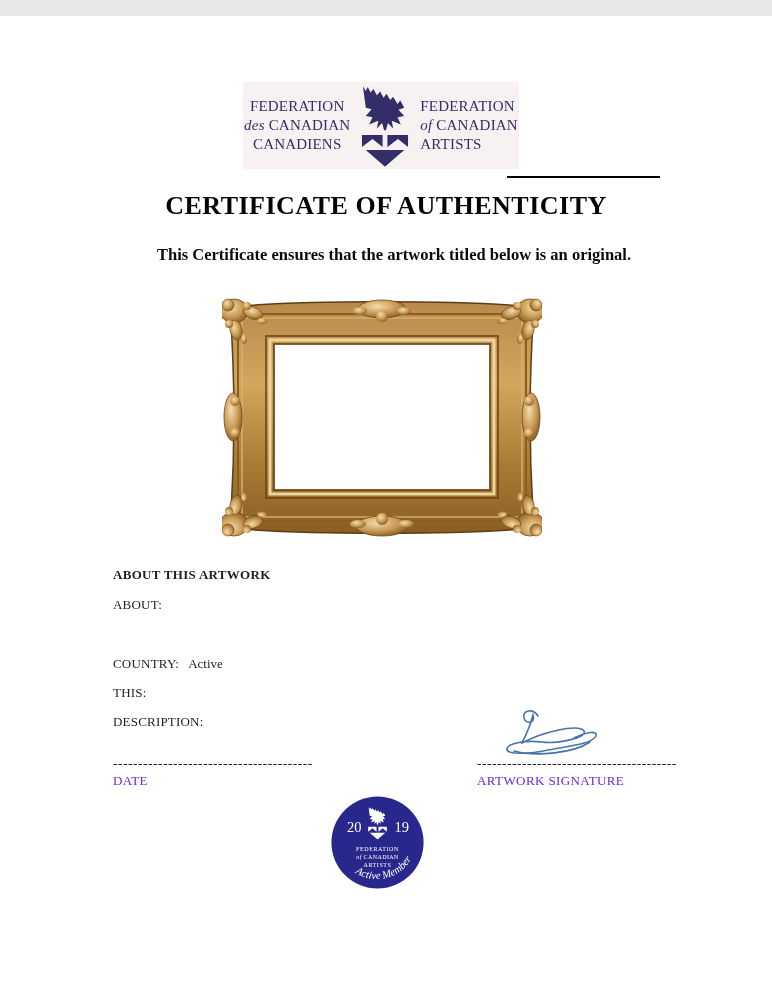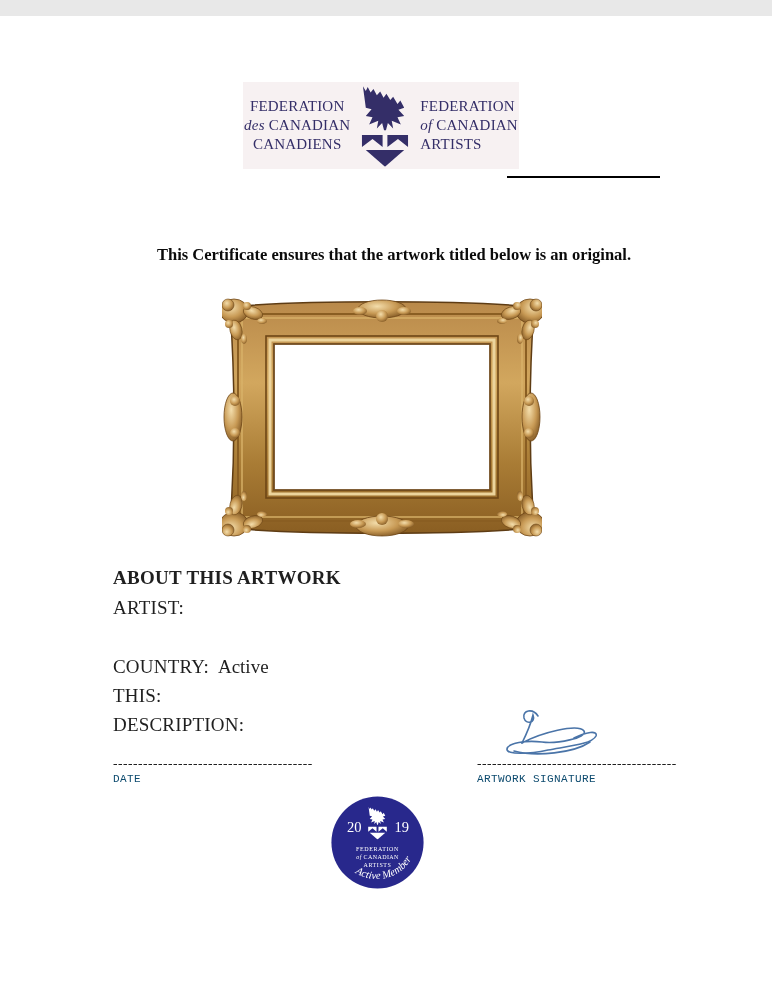--- a/index.html
+++ b/index.html
@@ -19,29 +19,29 @@
   .logo-mark{width:48px;height:82px;color:#342e68;flex:0 0 auto;}
   .top-rule{position:absolute;left:507px;top:160px;width:153px;border-top:2px solid #000;}
   
   .title{position:absolute;left:0;right:0;top:175px;text-align:center;
     font-size:26px;font-weight:bold;color:#050505;letter-spacing:.5px;}
   .subtitle{position:absolute;left:0;right:0;top:229px;text-align:center;
     font-size:16.5px;font-weight:bold;color:#0a0a0a;padding-left:16px;}
   
   .frame{position:absolute;left:222px;top:281px;width:320px;height:241px;}
   
-  .row{position:absolute;left:113px;font-size:19px;white-space:nowrap;}
+  .row{position:absolute;left:113px;font-size:13px;white-space:nowrap;}
   .row .flabel{letter-spacing:.2px;}
   .row .fvalue{margin-left:9px;}
   .bold{font-weight:bold;}
   .heading{font-weight:bold;letter-spacing:.3px;}
   
   .sig-ink{position:absolute;left:498px;top:691px;width:110px;height:50px;}
   .dash-line{position:absolute;font-size:13.5px;letter-spacing:.5px;color:#111;white-space:nowrap;}
-  .sign-label{position:absolute;font-size:11px;color:#0c4a6e;letter-spacing:.4px;font-family:Liberation Mono, monospace;}
+  .sign-label{position:absolute;font-size:13px;color:#6d28d9;letter-spacing:.4px;}
   
   .badge{position:absolute;left:329px;top:778px;width:97px;height:97px;}
   .hidden-defs{position:absolute;width:0;height:0;overflow:hidden;}
 </style>
 </head>
 <body>
 
 <svg class="hidden-defs" aria-hidden="true">
   <symbol id="fca-leaf" viewBox="0 0 100 170">
     <path fill="currentColor" d="M4,2 L10,12 L14,4 L20,15 L26,8 L33,21 L40,13 L47,26 L53,18 L61,31 L67,24 L76,39 L82,32 L90,47
@@ -65,20 +65,21 @@
     </svg>
     <div class="logo-text right">
       <div>FEDERATION</div>
       <div><i>of</i><span> CANADIAN</span></div>
       <div>ARTISTS</div>
     </div>
   </div>
 
   <div class="top-rule"></div>
 
+  <div class="title">CERTIFICATE OF AUTHENTICITY</div>
   <div class="subtitle">This Certificate ensures that the artwork titled below is an original.</div>
 
   <svg class="frame" viewBox="0 0 320 241">
     <defs>
       <linearGradient id="gband" x1="0" y1="0" x2="0" y2="1">
         <stop offset="0" stop-color="#b9894a"></stop>
         <stop offset="0.35" stop-color="#d2a75e"></stop>
         <stop offset="0.7" stop-color="#a97c35"></stop>
         <stop offset="1" stop-color="#8a5e22"></stop>
       </linearGradient>
@@ -133,21 +134,21 @@
     <g>
       <ellipse cx="309" cy="120" rx="9" ry="24" fill="url(#orn)" stroke="#6e4616" stroke-width="0.8"></ellipse>
       <circle cx="307" cy="104" r="5" fill="url(#orn)"></circle>
       <circle cx="307" cy="136" r="5" fill="url(#orn)"></circle>
     </g>
   </svg>
 
   <div class="row heading" style="top:551px">ABOUT THIS ARTWORK</div>
 
   <div class="row" style="top:581px">
-    <span class="flabel">ARTIST:</span><span class="fvalue"></span>
+    <span class="flabel">ABOUT:</span><span class="fvalue"></span>
   </div>
   <div class="row" style="top:640px">
     <span class="flabel">COUNTRY:</span><span class="fvalue">Active</span>
   </div>
   <div class="row" style="top:669px">
     <span class="flabel">THIS:</span><span class="fvalue"></span>
   </div>
   <div class="row" style="top:698px">
     <span class="flabel">DESCRIPTION:</span><span class="fvalue"></span>
   </div>

